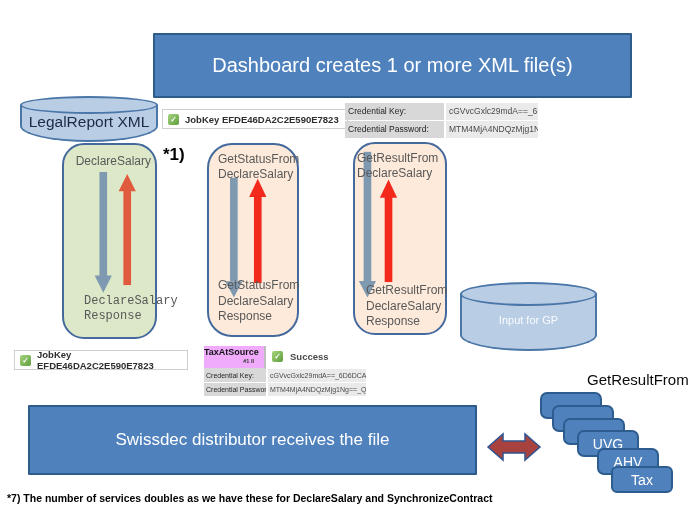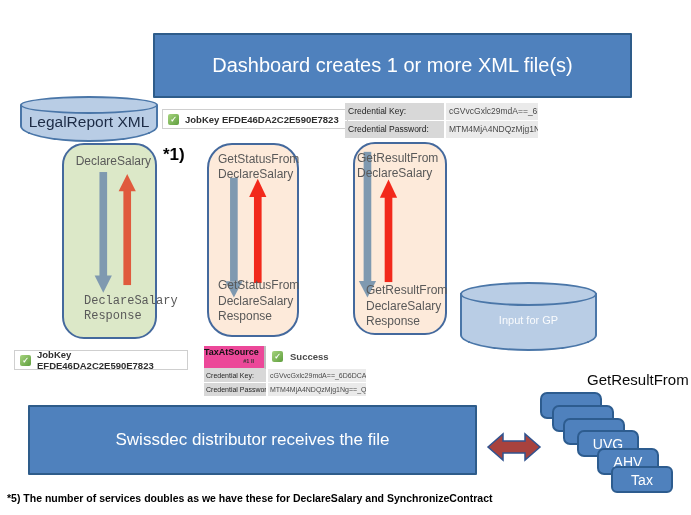--- a/index.html
+++ b/index.html
@@ -45,21 +45,21 @@
   .cred-label{background:var(--label_bg);font-weight:normal;color:#1f1f1f;
     white-space:nowrap;overflow:hidden;}
   .cred-value{background:var(--value_bg);color:#4a4a4a;white-space:nowrap;overflow:hidden;}
   .creds-top{left:345px;top:103px;font-size:8.5px;}
   .creds-top .cred-row{grid-template-columns:99px 92px;column-gap:2px;}
   .creds-top .cred-label,.creds-top .cred-value{height:17px;line-height:17px;padding-left:3px;box-sizing:border-box;}
   .creds-bottom{left:204px;top:369px;font-size:7px;}
   .creds-bottom .cred-row{grid-template-columns:62px 98px;column-gap:2px;}
   .creds-bottom .cred-label,.creds-bottom .cred-value{height:13px;line-height:13px;padding-left:2px;box-sizing:border-box;}
   
-  .tax-tab{position:absolute;left:204px;top:346px;width:62px;height:23px;background:#ec4899;
+  .tax-tab{position:absolute;left:204px;top:346px;width:62px;height:23px;background:#f0abfc;
     border-right:2px solid #bdbdbd;border-bottom:1px solid #d8d8d8;box-sizing:border-box;
     color:#111;}
   .tax-tab-label{font-size:9px;font-weight:bold;line-height:11px;padding-top:1px;}
   .tax-tab-sub{font-size:5.5px;font-weight:bold;text-align:right;padding-right:10px;color:#333;}
   .success-row{position:absolute;left:268px;top:348px;display:flex;align-items:center;gap:7px;
     font-size:9.5px;font-weight:bold;color:#4a4a4a;background:#fff;height:16px;padding:0 4px;}
   
   .note-marker{position:absolute;left:163px;top:145px;font-size:17px;font-weight:bold;color:#000;}
   
   .service{position:absolute;border:2px solid var(--service_border);border-radius:22px;
@@ -210,15 +210,15 @@
   </svg>
 
   <div class="er-title">GetResultFrom</div>
   <div class="ercard c1"></div>
   <div class="ercard c2"></div>
   <div class="ercard c3"></div>
   <div class="ercard c4">UVG</div>
   <div class="ercard c5">AHV</div>
   <div class="ercard c6">Tax</div>
 
-  <div class="footnote">*5) The number of services doubles as we have these for DeclareSalary and SynchronizeContract</div>
+  <div class="footnote">*7) The number of services doubles as we have these for DeclareSalary and SynchronizeContract</div>
 
 </div>
 
 </body></html>

